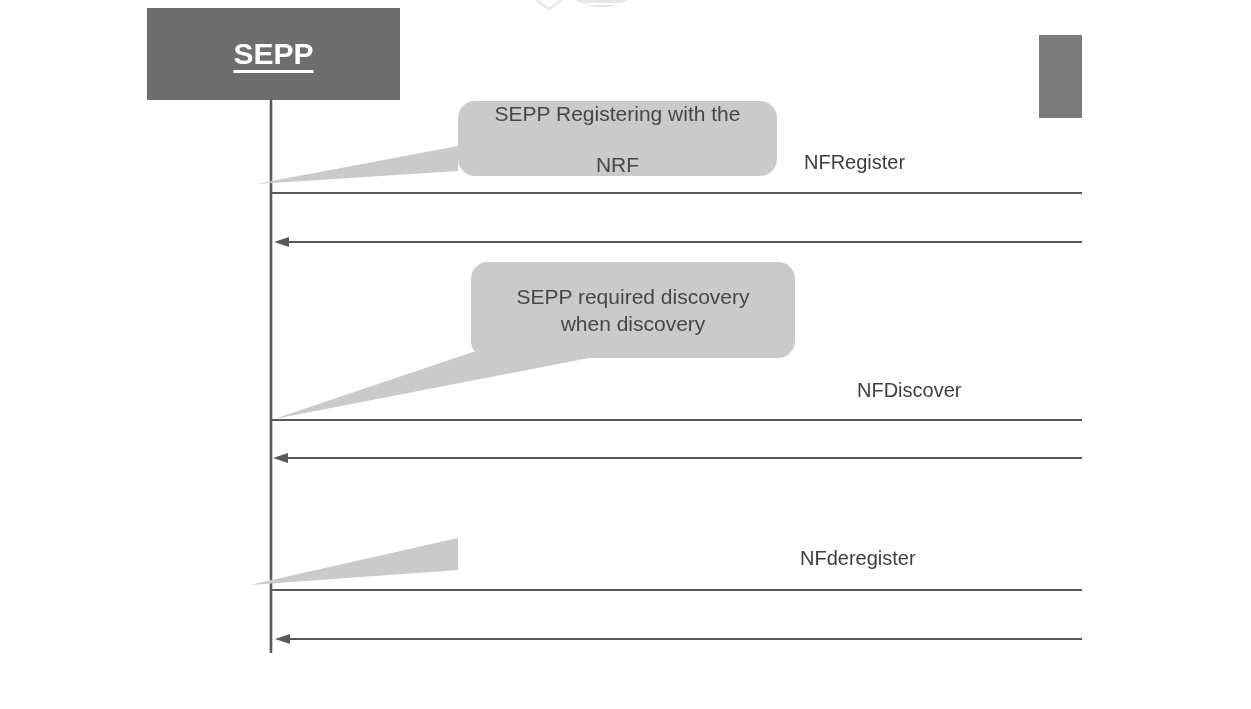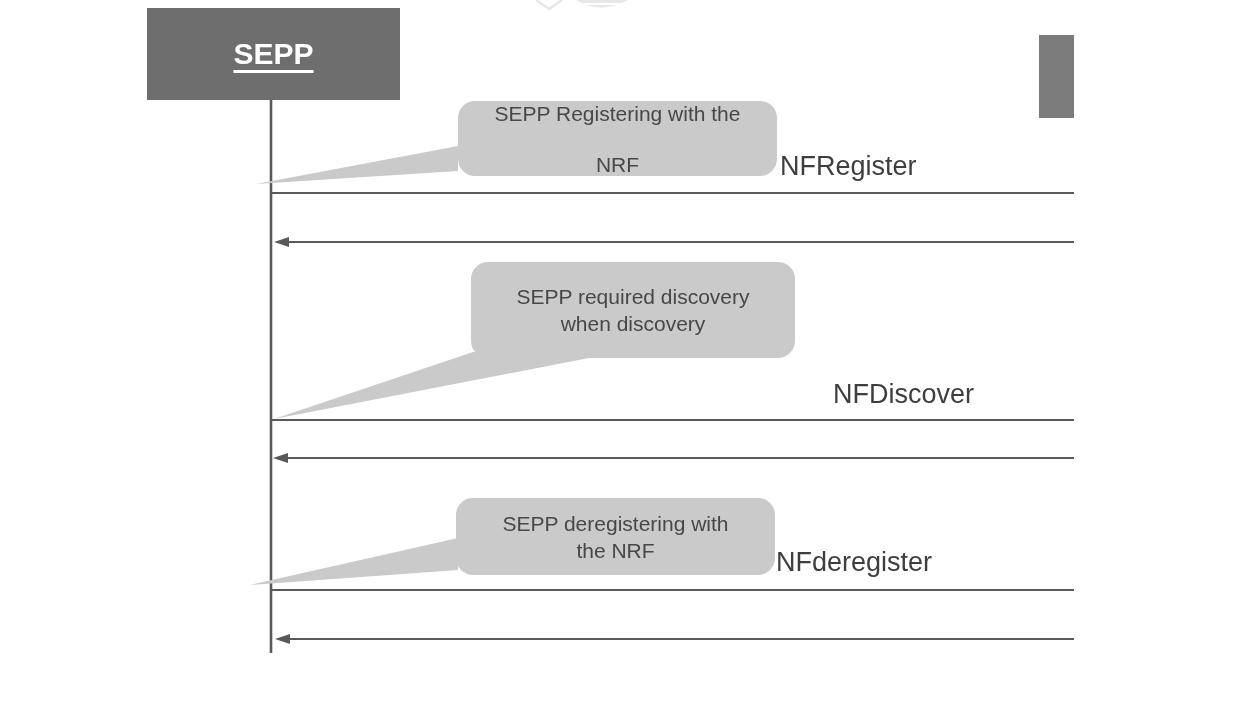--- a/index.html
+++ b/index.html
@@ -19,20 +19,21 @@
     padding: 0;
     background: #ffffff;
     font-family: "Liberation Sans", sans-serif;
   }
   .canvas {
     position: relative;
     width: 1074px;
     height: 709px;
     background: var(--background);
     overflow: hidden;
+    padding-left: 8px;
   }
   .layer {
     position: absolute;
     left: 0;
     top: 0;
     width: 1251px;
     height: 709px;
   }
   .lifeline {
     stroke: var(--line);
@@ -104,22 +105,23 @@
     text-align: center;
     font-size: 21px;
     line-height: 27px;
   }
   .note-1 { left: 458px; top: 101px; width: 319px; height: 75px; gap: 24px; }
   .note-2 { left: 471px; top: 262px; width: 324px; height: 96px; }
   .note-3 { left: 456px; top: 498px; width: 319px; height: 77px; }
   .msg-label {
     position: absolute;
     color: var(--message-text);
-    font-size: 27px;
+    font-size: 20px;
     white-space: nowrap;
+    margin-left: 24px;
   }
   .msg-label-1 { left: 780px; top: 151px; }
   .msg-label-2 { left: 833px; top: 379px; }
   .msg-label-3 { left: 776px; top: 547px; }
 </style>
 </head>
 <body>
 
 <div class="canvas">
 
@@ -163,22 +165,18 @@
   </div>
 
   <div class="note note-1">
     <div>SEPP Registering with the</div>
     <div>NRF</div>
   </div>
   <div class="note note-2">
     <div>SEPP required discovery</div>
     <div>when discovery</div>
   </div>
-  <div class="note note-3">
-    <div>SEPP deregistering with</div>
-    <div>the NRF</div>
-  </div>
 
   <div class="msg-label msg-label-1">NFRegister</div>
   <div class="msg-label msg-label-2">NFDiscover</div>
   <div class="msg-label msg-label-3">NFderegister</div>
 
 </div>
 
 </body></html>

